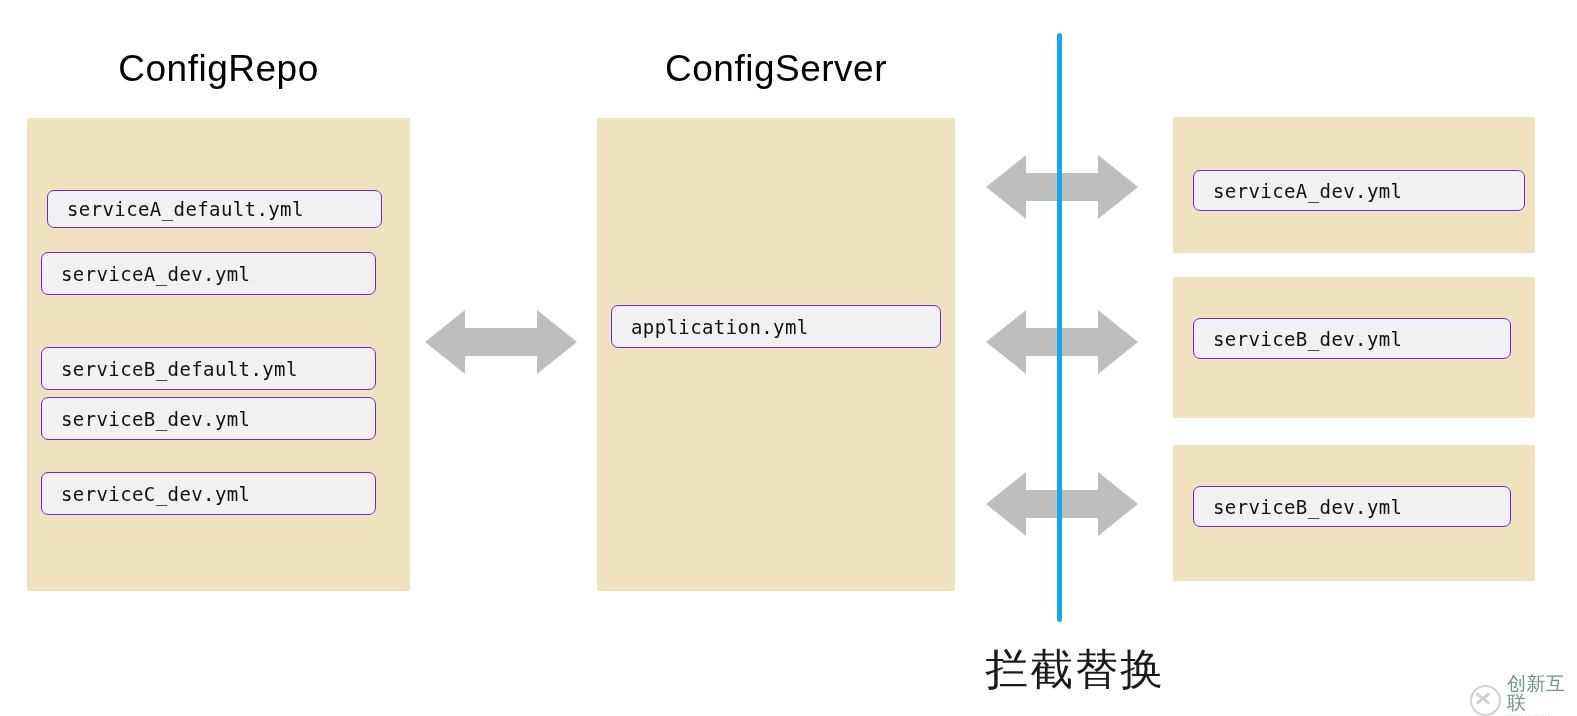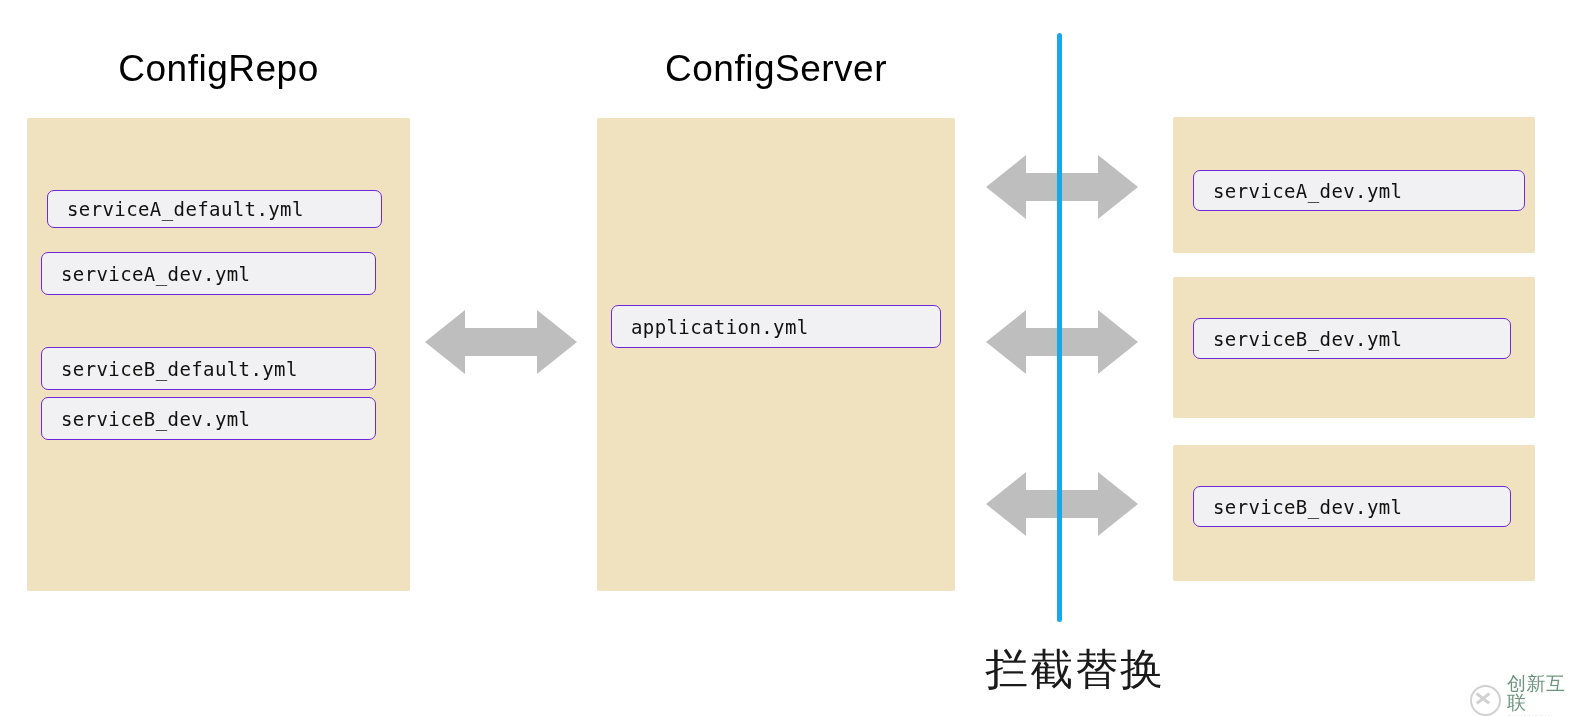--- a/index.html
+++ b/index.html
@@ -137,20 +137,21 @@
   <div class="panel" style="left:27px; top:118px; width:383px; height:473px;"></div>
 
   <div class="chip" style="left:47px; top:190px; width:335px; height:38px;">serviceA_default.yml</div>
 
   <div class="chip" style="left:41px; top:252px; width:335px; height:43px;">serviceA_dev.yml</div>
 
   <div class="chip" style="left:41px; top:336px; width:335px; height:43px;margin-top:11px;">serviceB_default.yml</div>
 
   <div class="chip" style="left:41px; top:397px; width:335px; height:43px;">serviceB_dev.yml</div>
 
+  <div class="chip" style="left:41px; top:472px; width:335px; height:43px;">serviceC_dev.yml</div>
 
   <div class="arrow" style="left:425px; top:308px; width:152px; height:68px;">
     <svg width="152" height="68" viewBox="0 0 152 68" aria-hidden="true">
       <polygon points="0,34 40,2 40,20 112,20 112,2 152,34 112,66 112,48 40,48 40,66" fill="#bebebe"></polygon>
     </svg>
   </div>
 
   <div class="panel" style="left:597px; top:118px; width:358px; height:473px;"></div>
 
   <div class="chip" style="left:611px; top:305px; width:330px; height:43px;">application.yml</div>

